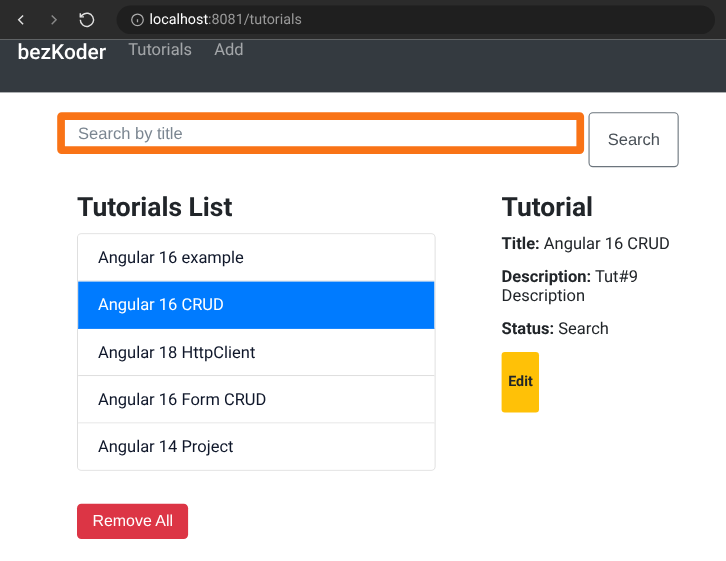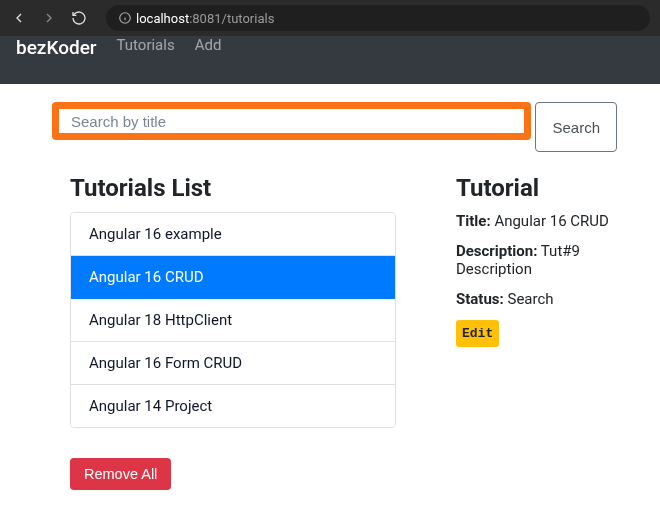--- a/index.html
+++ b/index.html
@@ -32,21 +32,21 @@
     .list-group { border: 1px solid rgba(0,0,0,.125); border-radius: 4px; overflow: hidden; }
     .list-item { padding: 12px 18px; font-size: 15px; color: #0f172a; border-bottom: 1px solid rgba(0,0,0,.125); cursor: pointer; background: #fff; }
     .list-item:last-child { border-bottom: none; }
     .list-item.active { background: #007bff; color: #fff; border-color: #007bff; }
     
     .remove-btn { margin-top: 30px; background: #dc3545; color: #fff; border: none; padding: 8px 14px; font-size: 14.5px; border-radius: 4px; cursor: pointer; }
     
     .detail-title { font-size: 24px; font-weight: 700; color: #212529; margin-bottom: 10px; }
     .detail-row { font-size: 15px; color: #212529; margin-bottom: 12px; }
     .detail-row strong { font-weight: 700; }
-    .edit-badge { display: inline-block; background: #ffc107; color: #212529; font-size: 13px; font-weight: 700; padding: 6px 6px; border-radius: 3px; cursor: pointer; font-family: Liberation Mono, monospace; }
+    .edit-badge { display: inline-block; background: #ffc107; color: #212529; font-size: 13px; font-weight: 700; padding: 20px 6px; border-radius: 3px; cursor: pointer; }
   </style>
 </head>
 <body>
 
 <div class="browser-bar">
   <div class="nav-btn">
     <svg viewBox="0 0 24 24" fill="none" stroke="#e0e0e0" stroke-width="2">
         <polyline points="15 18 9 12 15 6"></polyline>
       </svg>
   </div>

